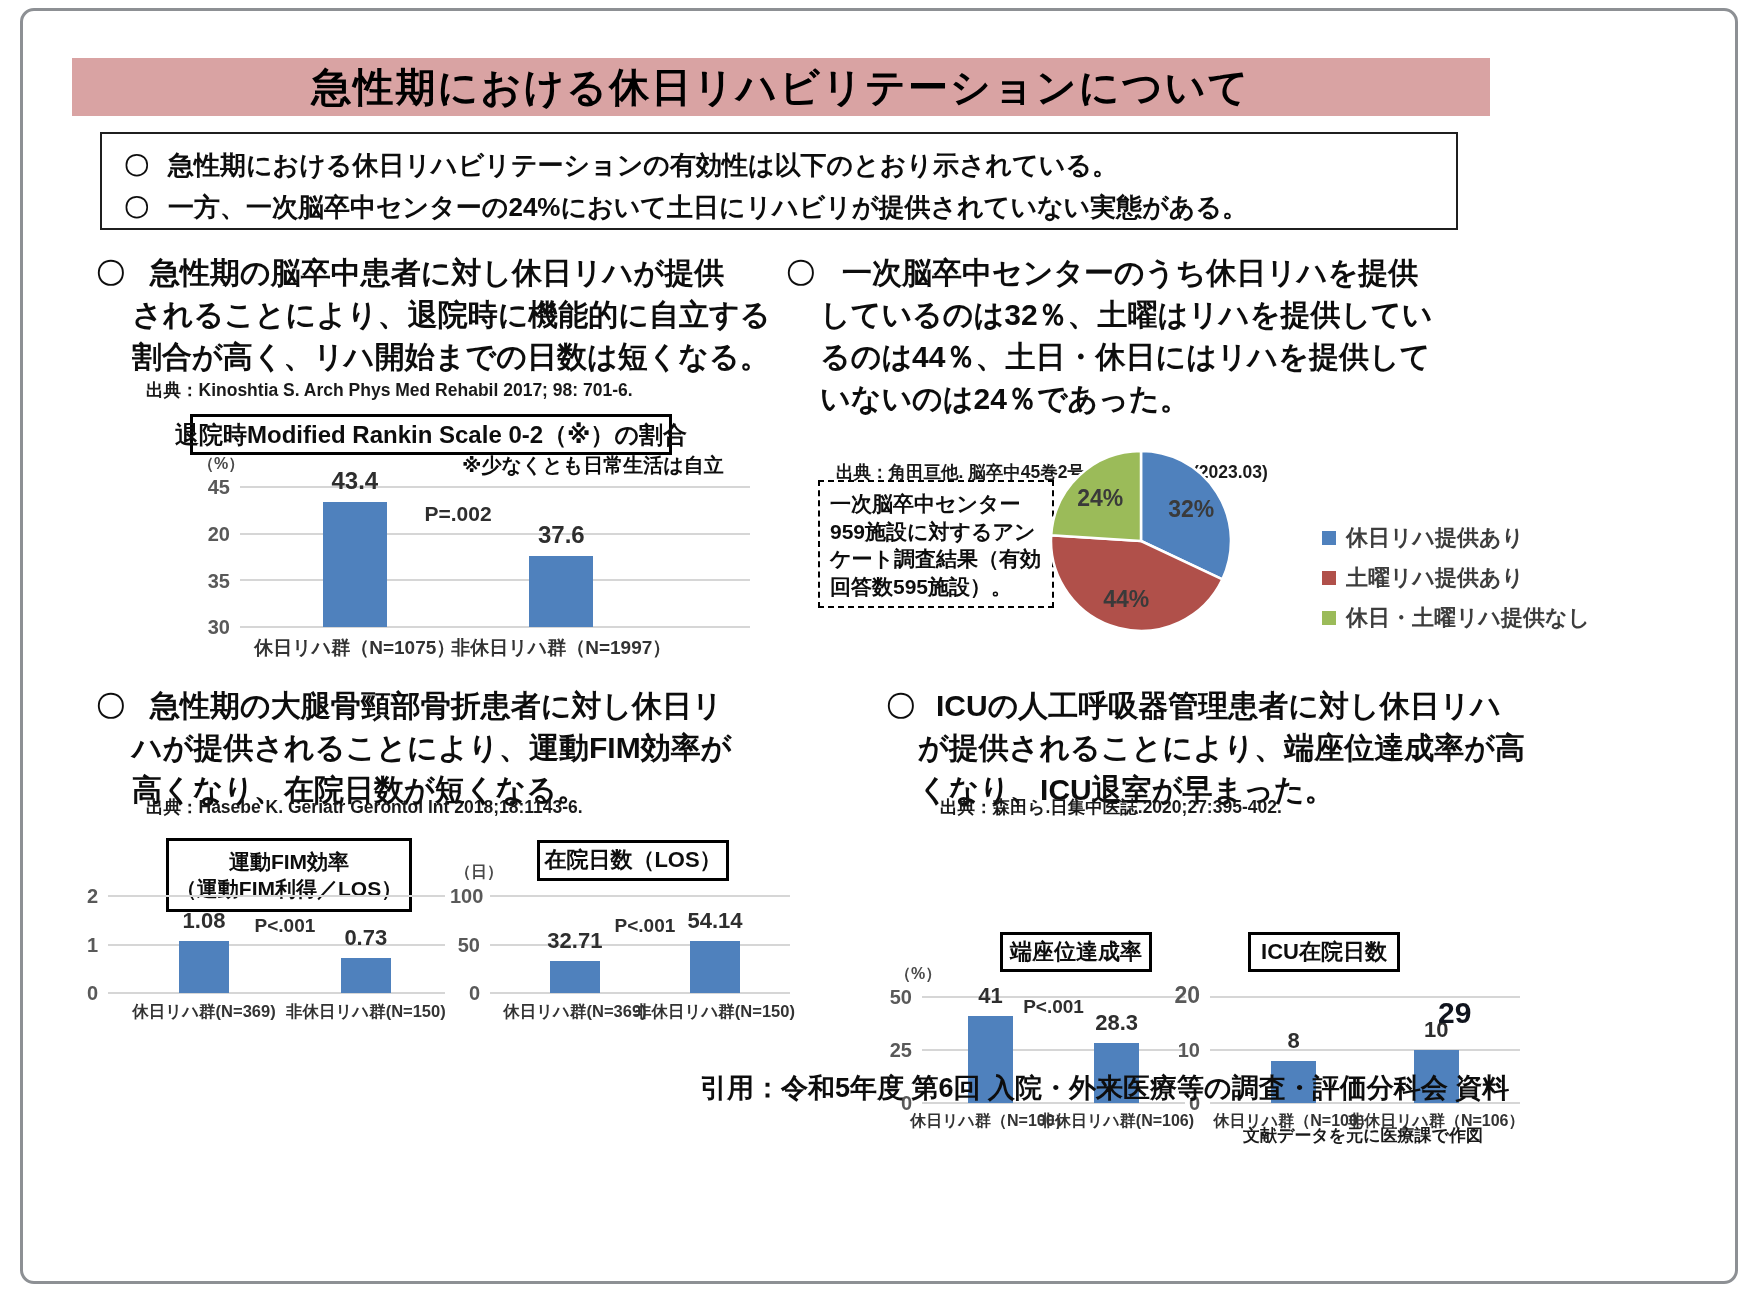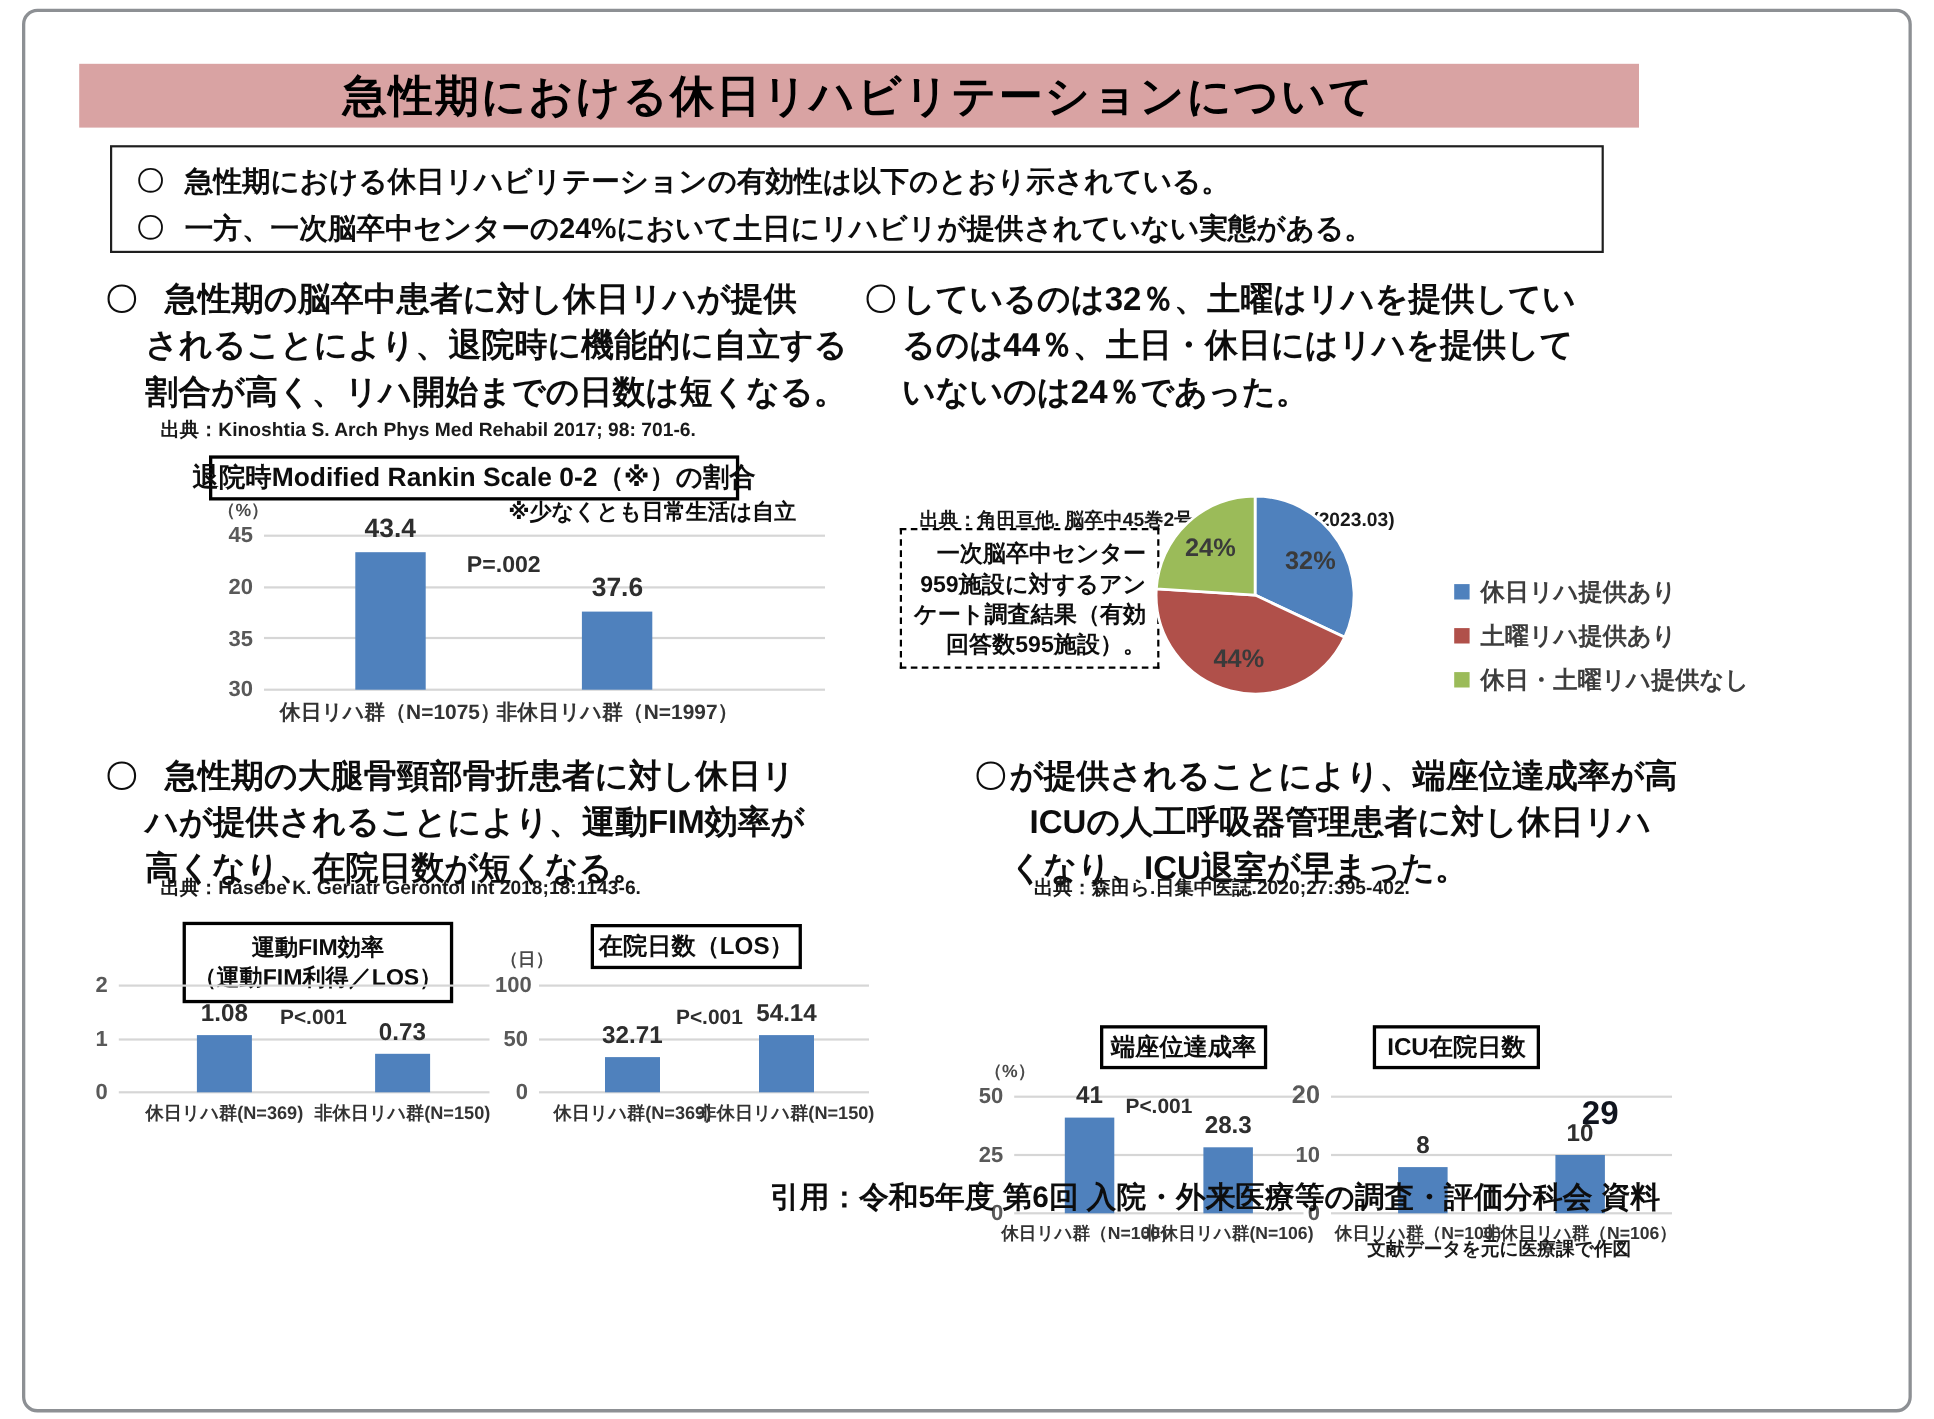--- a/index.html
+++ b/index.html
@@ -28,21 +28,21 @@
   .axis-note{position:absolute;font-size:20px;font-weight:700;color:#0d0d0d;white-space:nowrap;}
   .bchart{position:absolute;}
   .bchart .grid{position:absolute;height:2px;background:#d6d6d6;}
   .bchart .tick{position:absolute;text-align:right;color:#595959;font-weight:600;}
   .bchart .bar{position:absolute;}
   .bchart .vlab{position:absolute;text-align:center;font-weight:600;color:#2e2e2e;}
   .bchart .plab{position:absolute;text-align:center;font-weight:600;color:#2e2e2e;white-space:nowrap;}
   .bchart .cat{position:absolute;text-align:center;font-weight:600;color:#333;white-space:nowrap;}
   .survey-box{position:absolute;left:818px;top:480px;width:236px;height:128px;box-sizing:border-box;
               border:2px dashed #000;padding:8px 10px;font-size:21px;line-height:1.32;
-              font-weight:600;color:#0d0d0d;text-align:right;}
+              font-weight:600;color:#0d0d0d;}
   .legend{position:absolute;left:1322px;top:490px;margin-top:28px;}
   .lgrow{display:flex;align-items:center;height:40px;gap:10px;font-size:22px;
          font-weight:600;color:#3d3d3d;white-space:nowrap;}
   .sq{width:14px;height:14px;display:inline-block;flex:0 0 14px;}
   .made-note{position:absolute;left:1243px;top:1124px;font-size:17px;font-weight:600;color:#1a1a1a;white-space:nowrap;}
   .page-num{position:absolute;left:1438px;top:996px;font-size:30px;font-weight:800;color:#10141e;}
   .footer-cite{position:absolute;left:700px;top:1070px;width:792px;text-align:right;
                font-size:27px;font-weight:600;color:#0d0d0d;white-space:nowrap;}
 </style>
 </head>
@@ -92,20 +92,21 @@
       <div class="vlab" style="left:88.8px;width:140px;bottom:132.1px;font-size:24px">43.4</div>
       <div class="cat" style="left:38.8px;width:240px;top:148px;font-size:19px">休日リハ群（N=1075）</div>
       <div class="bar" style="left:333.3px;width:64px;bottom:0;height:70.9px;background:#4f81bd"></div>
       <div class="vlab" style="left:295.3px;width:140px;bottom:77.9px;font-size:24px">37.6</div>
       <div class="cat" style="left:245.3px;width:240px;top:148px;font-size:19px">非休日リハ群（N=1997）</div>
       <div class="plab" style="left:192.0px;width:140px;bottom:100.8px;font-size:21px">P=.002</div>
     </div>
 
   <div class="para" style="left:786px;top:252px;width:710px;">
     <span class="maru">〇</span>
+    <div class="l" style="padding-left:56px;">一次脳卒中センターのうち休日リハを提供</div>
     <div class="l" style="padding-left:34px;">しているのは32％、土曜はリハを提供してい</div>
     <div class="l" style="padding-left:34px;">るのは44％、土日・休日にはリハを提供して</div>
     <div class="l" style="padding-left:34px;">いないのは24％であった。</div>
   </div>
   <div class="src" style="left:836px;top:460px;">出典：角田亘他. 脳卒中45巻2号 Page111-119(2023.03)</div>
 
   <div class="survey-box">一次脳卒中センター959施設に対するアンケート調査結果（有効回答数595施設）。</div>
   <svg class="abs" style="left:1048px;top:448px;" width="186" height="186">
       <path d="M93,93 L93.0,3.0 A90,90 0 0 1 174.4,131.3 Z" fill="#4f81bd" stroke="#fff" stroke-width="2.5"></path>
       <text x="143.2" y="69.2" text-anchor="middle" font-size="23" font-weight="600" fill="#3a3a3a">32%</text>
@@ -172,22 +173,22 @@
       <div class="vlab" style="left:54.9px;width:140px;bottom:38.7px;font-size:22px">32.71</div>
       <div class="cat" style="left:4.9px;width:240px;top:105px;font-size:16.5px">休日リハ群(N=369)</div>
       <div class="bar" style="left:240.0px;width:50px;bottom:0;height:52.5px;background:#4f81bd"></div>
       <div class="vlab" style="left:195.0px;width:140px;bottom:59.5px;font-size:22px">54.14</div>
       <div class="cat" style="left:145.0px;width:240px;top:105px;font-size:16.5px">非休日リハ群(N=150)</div>
       <div class="plab" style="left:124.9px;width:140px;bottom:56.3px;font-size:19px">P&lt;.001</div>
     </div>
 
   <div class="para" style="left:886px;top:685px;width:660px;">
     <span class="maru">〇</span>
+    <div class="l" style="padding-left:50px;">ICUの人工呼吸器管理患者に対し休日リハ</div>
     <div class="l" style="padding-left:32px;">が提供されることにより、端座位達成率が高</div>
-    <div class="l" style="padding-left:50px;">ICUの人工呼吸器管理患者に対し休日リハ</div>
     <div class="l" style="padding-left:32px;">くなり、ICU退室が早まった。</div>
   </div>
   <div class="src" style="left:940px;top:795px;">出典：森田ら.日集中医誌.2020;27:395-402.</div>
 
   <div class="tbox" style="left:1000px;top:932px;width:152px;height:40px;font-size:22px;">
     <div class="tl">端座位達成率</div>
   </div>
   <div class="unit" style="left:895px;top:964px;">（%）</div>
   <div class="bchart" style="left: 880px; top: 997px; width: 305px; height: 106px;">
       <div class="grid" style="left:42px;width:263px;bottom:105.0px"></div>

